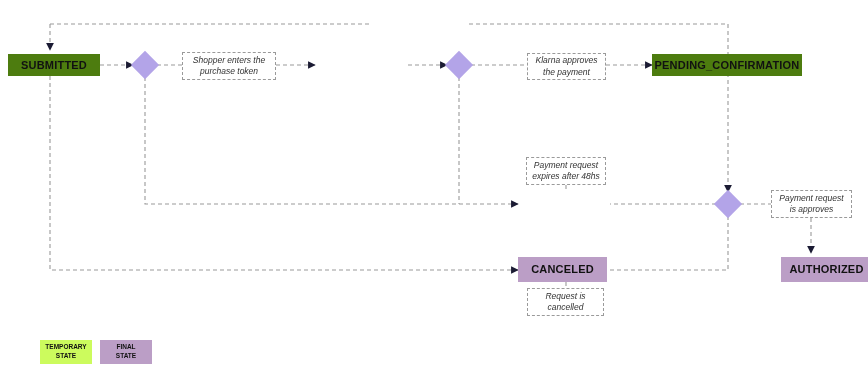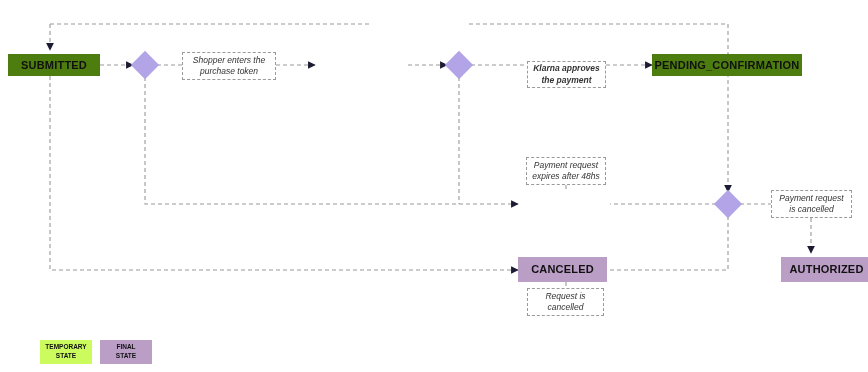--- a/index.html
+++ b/index.html
@@ -156,38 +156,38 @@
   <div class="diamond" style="left:718px; top:194px; width:20px; height:20px;"></div>
 
 
   <div class="note" style="left:182px; top:52px; width:94px; height:28px;font-style:italic;">
     <span>
       <span>Shopper enters the</span><br>
       <span>purchase token</span>
     </span>
   </div>
 
-  <div class="note" style="left:527px; top:61px; width:79px; height:27px;font-weight:bold;">
+  <div class="note" style="left:527px; top:53px; width:79px; height:27px;">
     <span>
       <span>Klarna approves</span><br>
       <span>the payment</span>
     </span>
   </div>
 
   <div class="note" style="left:526px; top:157px; width:80px; height:28px;">
     <span>
       <span>Payment request</span><br>
       <span>expires after 48hs</span>
     </span>
   </div>
 
   <div class="note" style="left:771px; top:190px; width:81px; height:28px;">
     <span>
       <span>Payment request</span><br>
-      <span>is cancelled</span>
+      <span>is approves</span>
     </span>
   </div>
 
   <div class="note" style="left:527px; top:288px; width:77px; height:28px;">
     <span>
       <span>Request is</span><br>
       <span>cancelled</span>
     </span>
   </div>
 

